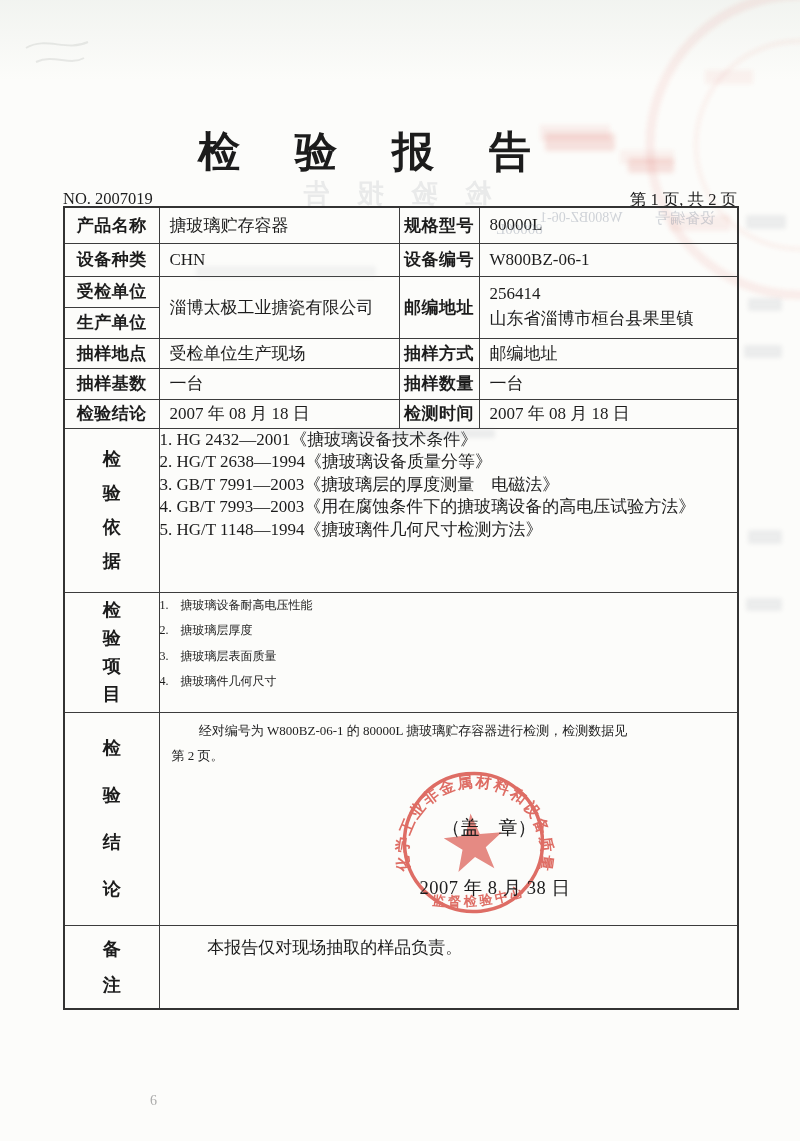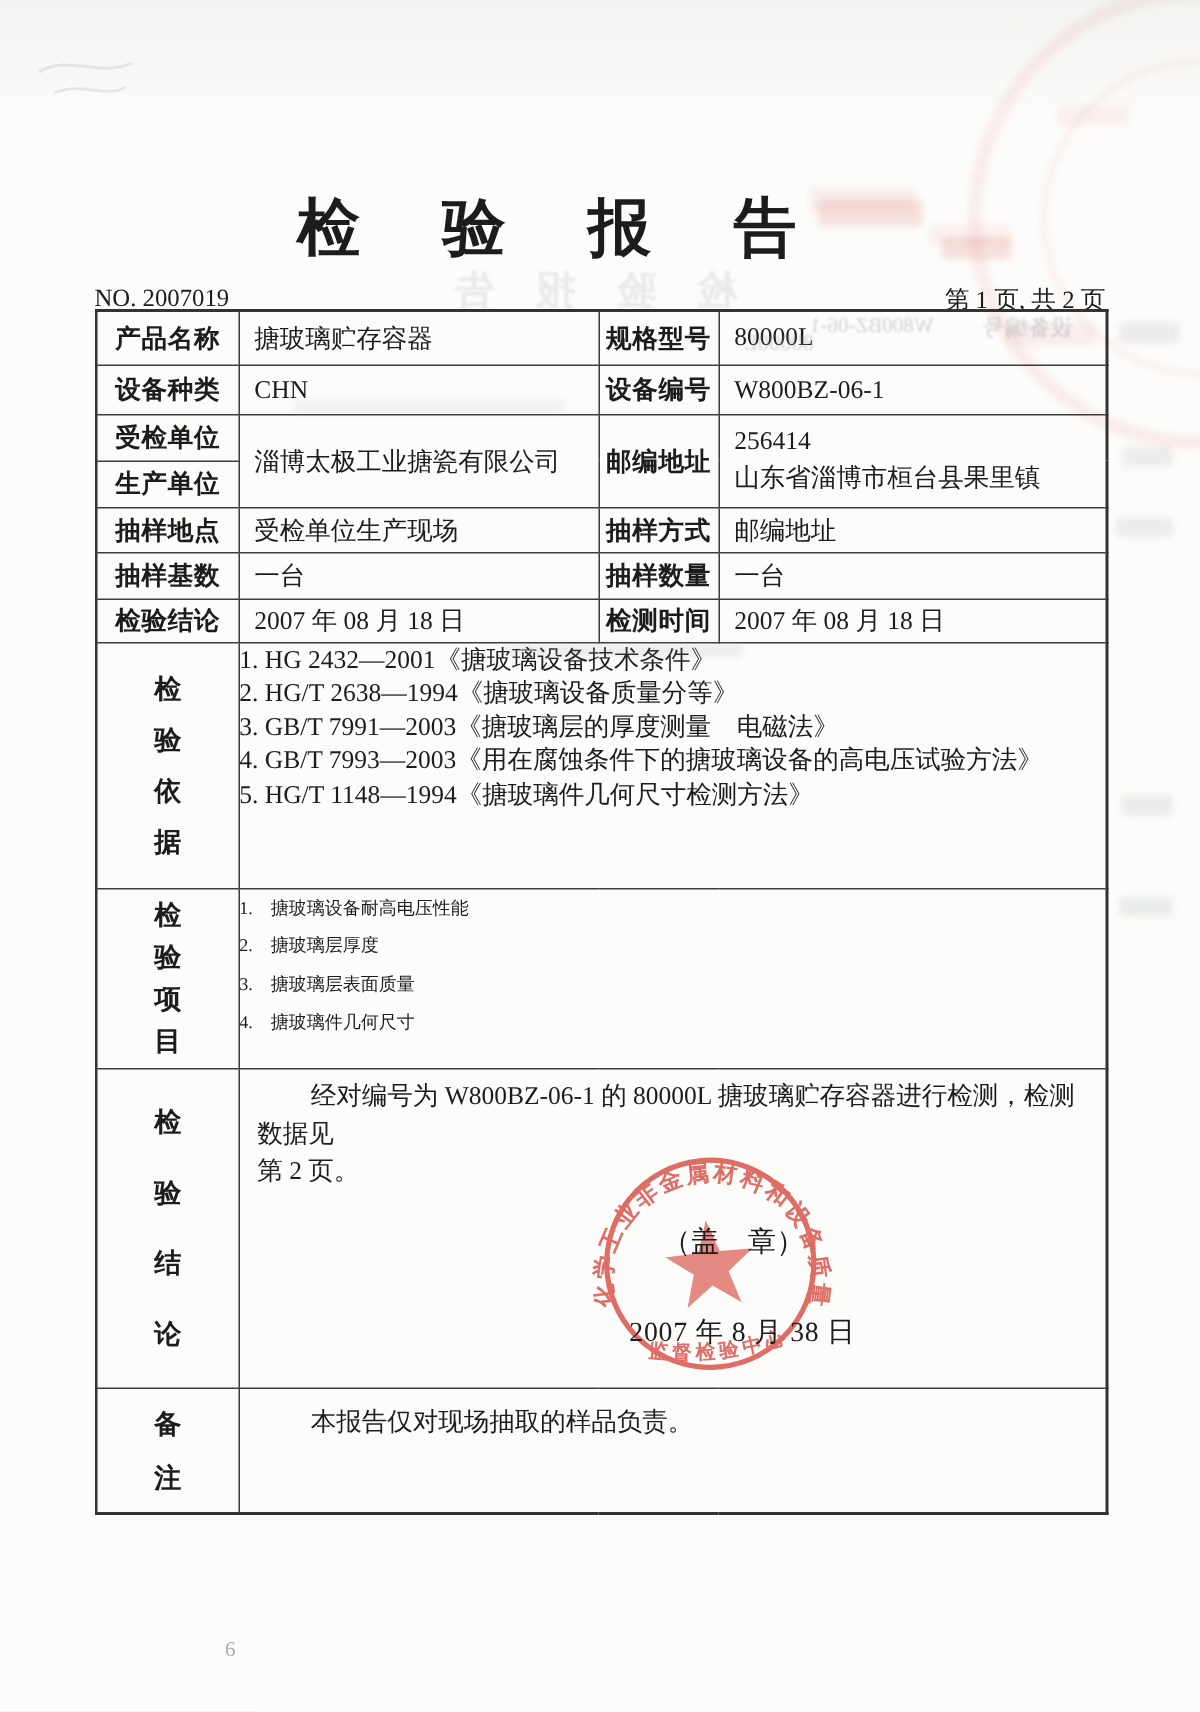--- a/index.html
+++ b/index.html
@@ -43,21 +43,21 @@
   .vl-items{line-height:28px;}
   .vl-concl{line-height:47px;}
   .vl-remark{line-height:36px;}
   td.sect{vertical-align:top;padding:0;}
   ul.plain{list-style:none;margin:0;padding:0;font-family:Liberation Serif, serif;}
   .basis-list{padding:26px 6px 0 12px;}
   .basis-list li{line-height:22.5px;font-size:17px;white-space:nowrap;}
   .items-list{padding:16px 6px 0 12px;}
   .items-list li{line-height:25.5px;font-size:12px;}
   .concl-cell{position:relative;height:100%;}
-  .concl-text{margin:0;padding:5px 14px 0 12px;text-indent:2.1em;line-height:25px;font-size:17px;}
+  .concl-text{margin:0;padding:5px 14px 0 12px;text-indent:2.1em;line-height:25px;font-size:13px;}
   .seal-note{position:absolute;left:282px;top:102px;font-size:19px;z-index:4;}
   .concl-date{position:absolute;left:260px;top:162px;font-size:18.5px;z-index:4;letter-spacing:.5px;}
   .stamp{position:absolute;left:226px;top:42px;width:175px;height:175px;z-index:3;
     opacity:.85;transform:rotate(-6deg);}
   .remark-text{margin:0;padding:9px 14px 0 12px;text-indent:2.1em;line-height:25px;font-size:17px;}
   .sig-row{position:absolute;left:0;top:1005px;width:800px;height:110px;}
   .sig-label{position:absolute;font-size:17.5px;font-family:"Liberation Serif",serif;}
   .sig-svg{position:absolute;}
   .sig-svg path{fill:none;stroke:#262626;stroke-width:2.4;stroke-linecap:round;stroke-linejoin:round;opacity:.9;}
   .ghost{position:absolute;transform:scaleX(-1);color:#98a0ae;opacity:.45;

